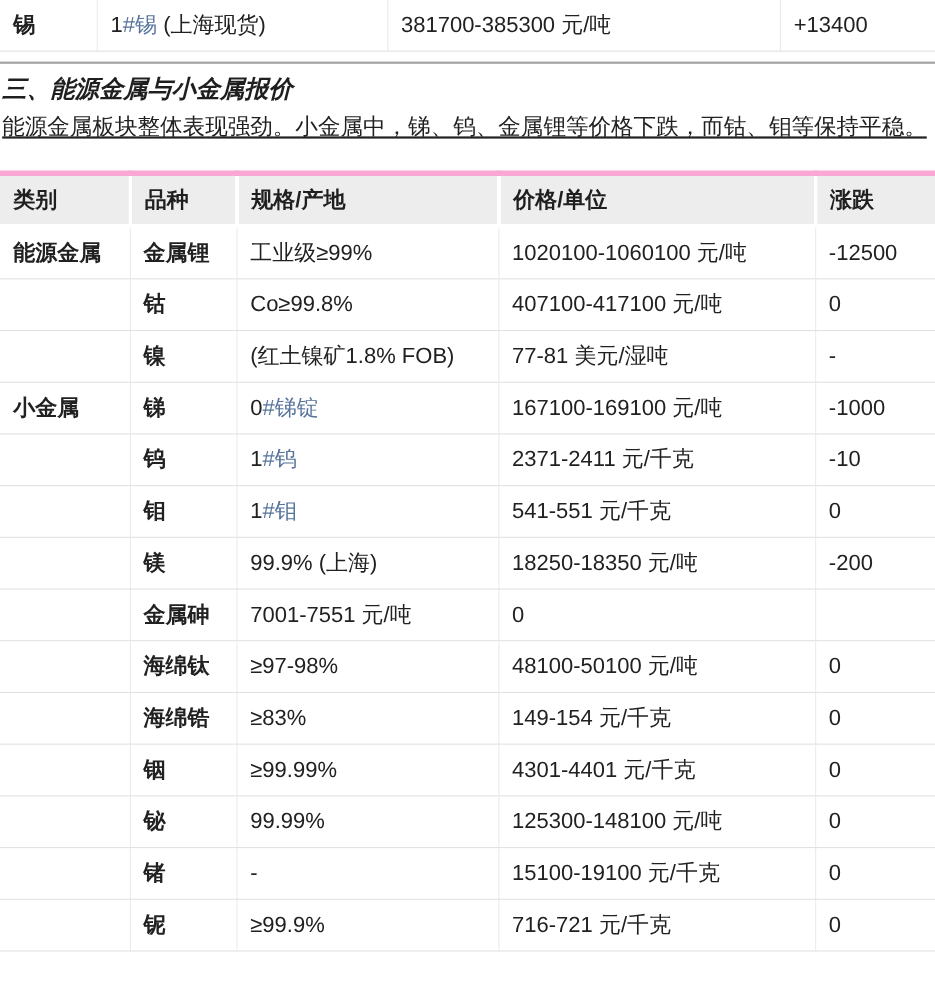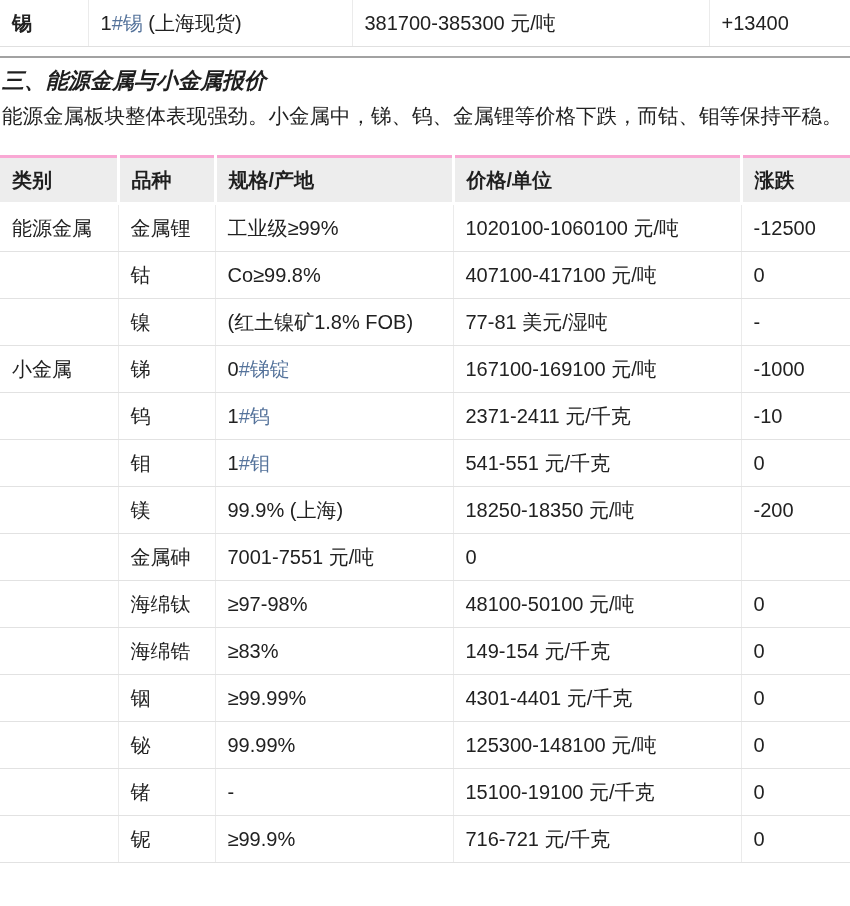--- a/index.html
+++ b/index.html
@@ -49,43 +49,44 @@
     margin: 10px 0 0 2px;
     font-weight: bold;
     color: #1f1f1f;
     font-style: italic;
   }
   p.sec-paragraph {
     font-size: 20.5px;
     line-height: 37px;
     margin: 3px 0 0 2px;
     color: #212121;
+    text-decoration: underline;
   }
   
   .t-main {
     margin-top: 21px;
-    border-top: 3px solid #f9a8d4;
+    border-top: 5px solid #f9a8d4;
     padding-left: 24px;
   }
   .t-main th {
     background: #ededed;
     font-weight: bold;
     padding: 10px 12px;
     line-height: 24px;
     border-right: 3px solid #ffffff;
     border-bottom: 3px solid #ffffff;
     color: #1f1f1f;
   }
   .t-main th:last-child { border-right: none; }
   .t-main td {
     border-bottom: 1px solid #e2e2e2;
     border-right: 1px solid #ebebeb;
   }
   .t-main td:last-child { border-right: none; }
-  .t-main td.cat, .t-main td.name { font-weight: normal; }
+  .t-main td.cat, .t-main td.name { font-weight: bold; }
   a.lnk {
     color: #55739b;
     text-decoration: none;
     cursor: pointer;
   }
 </style>
 </head>
 <body>
 
 <div class="page">

